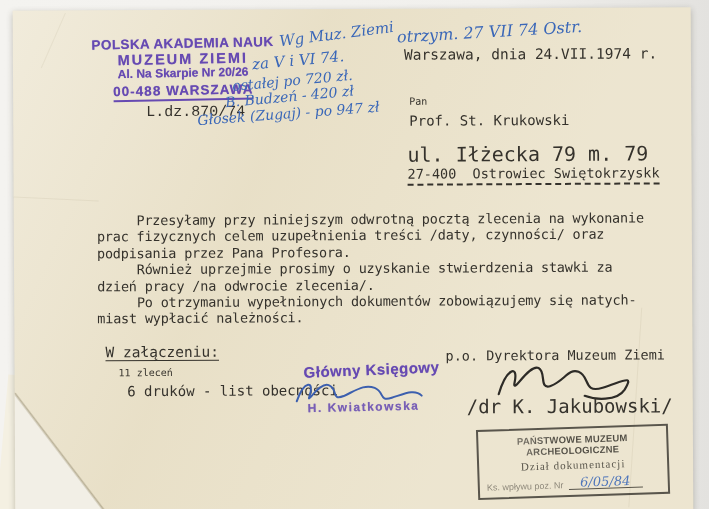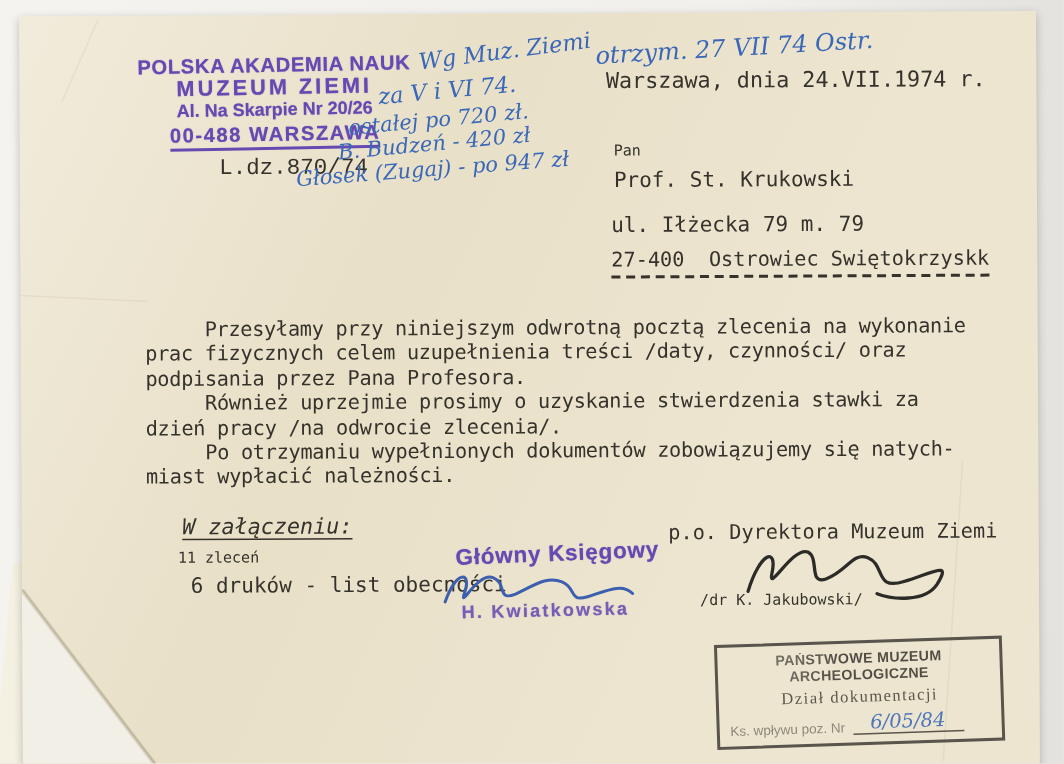--- a/index.html
+++ b/index.html
@@ -27,29 +27,29 @@
   .corner-fold{
     position:absolute;left:0;bottom:0;width:92px;height:122px;
     background:linear-gradient(to bottom left, rgba(0,0,0,0) 49%, rgba(110,100,70,0.38) 50%, #f2efe6 51.5%);
   }
   
   .typed{position:absolute;color:#35322c;font-size:13.5px;letter-spacing:0;white-space:pre;}
   .ref{left:133px;top:94px;font-size:15px;font-family:Liberation Mono, monospace;}
   .dateline{left:391px;top:38px;font-size:14.5px;}
   .addr-pan{left:396px;top:87px;font-size:10px;}
   .addr-name{left:396px;top:104px;font-size:14px;text-align:right;}
-  .addr-street{left:394px;top:134px;font-size:14px;}
+  .addr-street{left:394px;top:134px;font-size:20px;}
   .addr-city{left:394px;top:157px;font-size:13.5px;border-bottom:2px dashed #35322c;padding-bottom:2px;}
   .body-block{position:absolute;left:83px;top:202px;}
   .body-line{position:relative;color:#35322c;font-size:13.5px;line-height:16.4px;white-space:pre;letter-spacing:-0.2px;}
-  .encl-head{left:107px;top:334px;font-size:14.5px;text-decoration:underline;text-underline-offset:3px;font-style:italic;}
+  .encl-head{left:91px;top:334px;font-size:14.5px;text-decoration:underline;text-underline-offset:3px;}
   .encl-item1{left:104px;top:357px;font-size:10px;}
   .encl-item2{left:104px;top:373px;font-size:14px;}
   .dir-title{left:431px;top:339px;font-size:13.5px;}
-  .dir-name{left:452px;top:387px;font-size:10px;}
+  .dir-name{left:452px;top:387px;font-size:19px;}
   
   .stamp-purple{position:absolute;color:#5b3db0;font-weight:bold;font-family:"Liberation Sans",sans-serif;opacity:0.92;text-shadow:0 0 0.7px rgba(91,61,176,0.7);}
   .letterhead{left:74px;top:26px;width:192px;text-align:center;transform:rotate(-0.8deg);line-height:1.12;}
   .lh1{font-size:13.5px;letter-spacing:0.4px;}
   .lh2{font-size:14.5px;letter-spacing:2px;}
   .lh3{font-size:12px;}
   .lh4{font-size:13.5px;letter-spacing:1px;display:inline-block;border-bottom:2.5px solid #5b3db0;padding-bottom:1px;}
   .acct-title{left:289px;top:352px;font-size:15px;transform:rotate(-2deg);letter-spacing:0.5px;}
   .acct-name{left:293px;top:391px;font-size:12px;letter-spacing:1.5px;transform:rotate(-1deg);opacity:0.8;}
   

